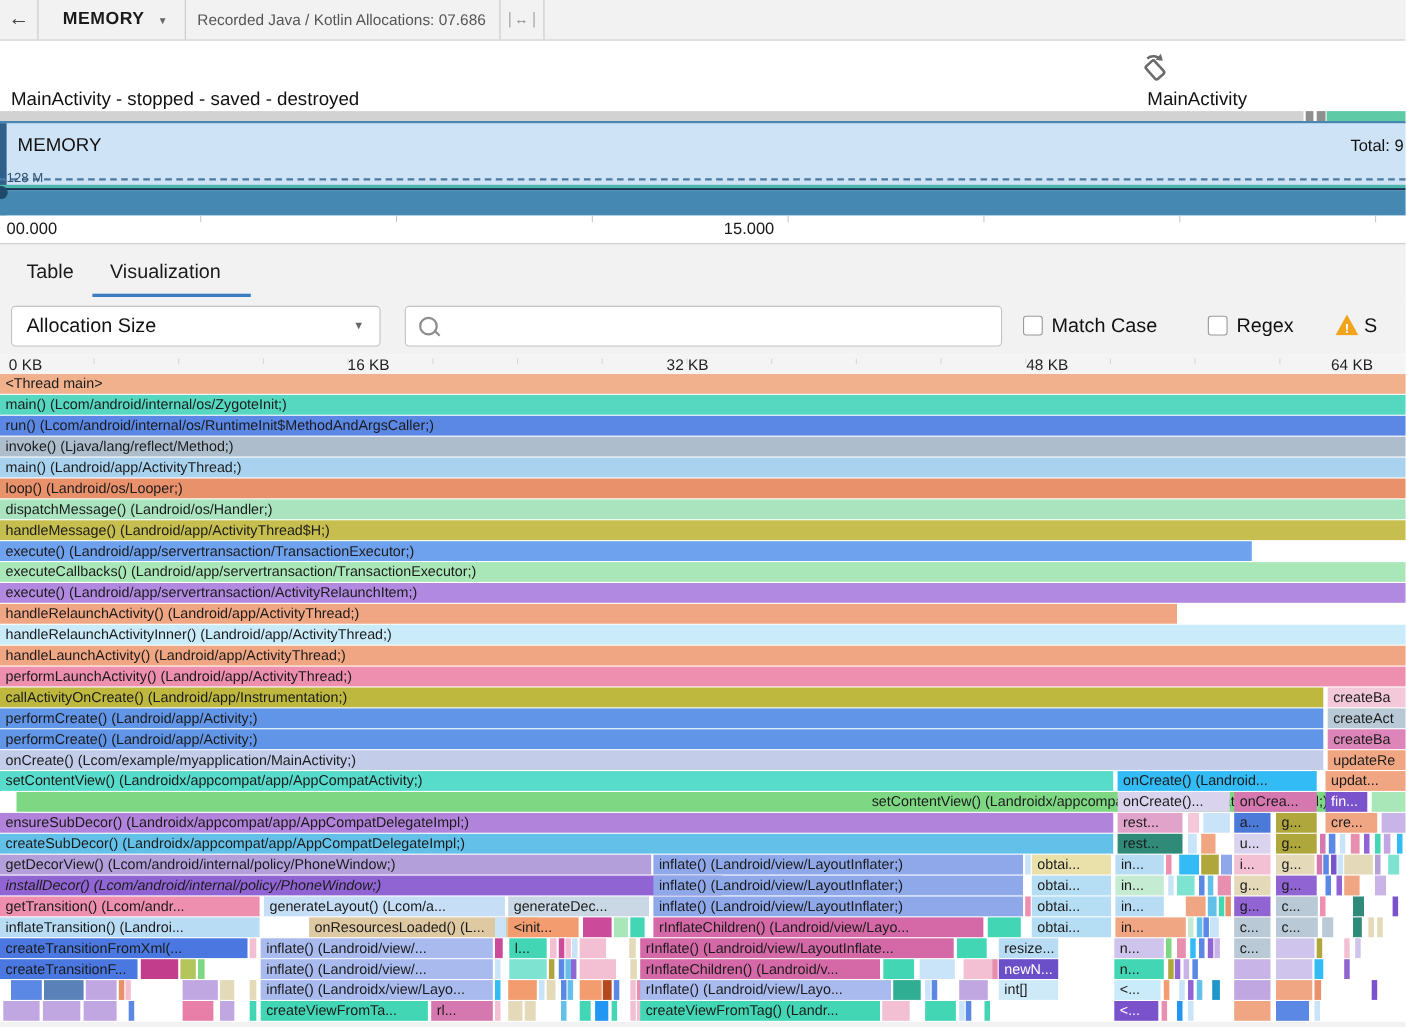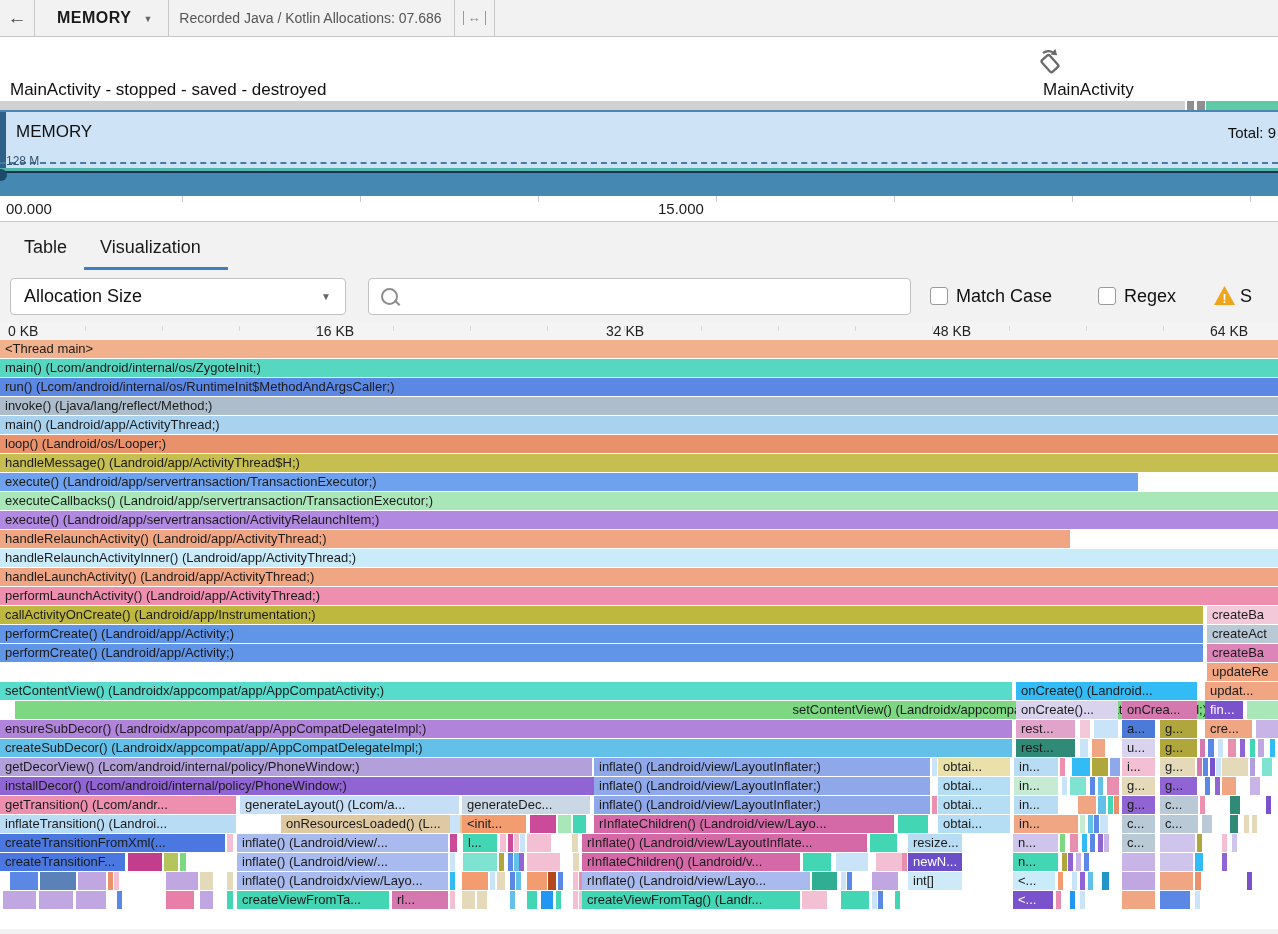--- a/index.html
+++ b/index.html
@@ -198,20 +198,23 @@
       <div class="frow">
         <div class="fseg" style="left: 0px; width: 1278px; background: rgb(174, 189, 203);">invoke() (Ljava/lang/reflect/Method;)</div>
       </div>
       <div class="frow">
         <div class="fseg" style="left: 0px; width: 1278px; background: rgb(169, 210, 239);">main() (Landroid/app/ActivityThread;)</div>
       </div>
       <div class="frow">
         <div class="fseg" style="left: 0px; width: 1278px; background: rgb(233, 145, 106);">loop() (Landroid/os/Looper;)</div>
       </div>
       <div class="frow">
+        <div class="fseg" style="left: 0px; width: 1278px; background: rgb(169, 228, 190);">dispatchMessage() (Landroid/os/Handler;)</div>
+      </div>
+      <div class="frow">
         <div class="fseg" style="left: 0px; width: 1278px; background: rgb(198, 190, 78);">handleMessage() (Landroid/app/ActivityThread$H;)</div>
       </div>
       <div class="frow">
         <div class="fseg" style="left: 0px; width: 1138px; background: rgb(111, 162, 238);">execute() (Landroid/app/servertransaction/TransactionExecutor;)</div>
       </div>
       <div class="frow">
         <div class="fseg" style="left: 0px; width: 1278px; background: rgb(169, 231, 185);">executeCallbacks() (Landroid/app/servertransaction/TransactionExecutor;)</div>
       </div>
       <div class="frow">
         <div class="fseg" style="left: 0px; width: 1278px; background: rgb(178, 137, 224);">execute() (Landroid/app/servertransaction/ActivityRelaunchItem;)</div>
@@ -234,20 +237,21 @@
       </div>
       <div class="frow">
         <div class="fseg" style="left: 0px; width: 1203px; background: rgb(97, 149, 232);">performCreate() (Landroid/app/Activity;)</div>
         <div class="fseg" style="left: 1207px; width: 71px; background: rgb(185, 201, 213);">createAct</div>
       </div>
       <div class="frow">
         <div class="fseg" style="left: 0px; width: 1203px; background: rgb(97, 149, 232);">performCreate() (Landroid/app/Activity;)</div>
         <div class="fseg" style="left: 1207px; width: 71px; background: rgb(221, 133, 185);">createBa</div>
       </div>
       <div class="frow">
+        <div class="fseg" style="left: 0px; width: 1203px; background: rgb(195, 205, 233);">onCreate() (Lcom/example/myapplication/MainActivity;)</div>
         <div class="fseg" style="left: 1207px; width: 71px; background: rgb(240, 166, 130);">updateRe</div>
       </div>
       <div class="frow">
         <div class="fseg" style="left: 0px; width: 1012px; background: rgb(87, 219, 203);">setContentView() (Landroidx/appcompat/app/AppCompatActivity;)</div>
         <div class="fseg" style="left: 1016px; width: 181px; background: rgb(51, 187, 245);">onCreate() (Landroid...</div>
         <div class="fseg" style="left: 1205px; width: 73px; background: rgb(240, 166, 130);">updat...</div>
       </div>
       <div class="frow">
         <div class="fseg" style="left: 15px; width: 1192px; background: rgb(126, 216, 131); text-align: right;">setContentView() (Landroidx/appcompat/app/AppCompatDelegateImpl;)</div>
         <div class="fseg" style="left: 1016px; width: 102px; background: rgb(217, 211, 237);">onCreate()...</div>
@@ -295,21 +299,21 @@
         <div class="fseg" style="left: 1160px; width: 35px; background: rgb(228, 218, 185);">g...</div>
         <div class="fseg" style="left: 1197px; width: 4px; background: rgb(214, 120, 176);"></div>
         <div class="fseg" style="left: 1203px; width: 5px; background: rgb(91, 135, 229);"></div>
         <div class="fseg" style="left: 1210px; width: 4px; background: rgb(122, 82, 204);"></div>
         <div class="fseg" style="left: 1216px; width: 4px; background: rgb(201, 228, 248);"></div>
         <div class="fseg" style="left: 1222px; width: 26px; background: rgb(228, 218, 185);"></div>
         <div class="fseg" style="left: 1250px; width: 5px; background: rgb(179, 160, 219);"></div>
         <div class="fseg" style="left: 1262px; width: 10px; background: rgb(127, 227, 209);"></div>
       </div>
       <div class="frow">
-        <div class="fseg" style="left: 0px; width: 656px; background: rgb(145, 100, 211);">installDecor() (Lcom/android/internal/policy/PhoneWindow;)</div>
+        <div class="fseg" style="left: 0px; width: 656px; background: rgb(145, 100, 211); font-style: italic;">installDecor() (Lcom/android/internal/policy/PhoneWindow;)</div>
         <div class="fseg" style="left: 594px; width: 336px; background: rgb(143, 168, 233);">inflate() (Landroid/view/LayoutInflater;)</div>
         <div class="fseg" style="left: 938px; width: 72px; background: rgb(181, 221, 243);">obtai...</div>
         <div class="fseg" style="left: 1014px; width: 44px; background: rgb(197, 235, 211);">in...</div>
         <div class="fseg" style="left: 1062px; width: 4px; background: rgb(201, 228, 248);"></div>
         <div class="fseg" style="left: 1070px; width: 16px; background: rgb(127, 227, 209);"></div>
         <div class="fseg" style="left: 1090px; width: 4px; background: rgb(91, 135, 229);"></div>
         <div class="fseg" style="left: 1098px; width: 4px; background: rgb(99, 193, 233);"></div>
         <div class="fseg" style="left: 1107px; width: 12px; background: rgb(232, 143, 176);"></div>
         <div class="fseg" style="left: 1122px; width: 33px; background: rgb(228, 218, 185);">g...</div>
         <div class="fseg" style="left: 1160px; width: 37px; background: rgb(145, 100, 211);">g...</div>

